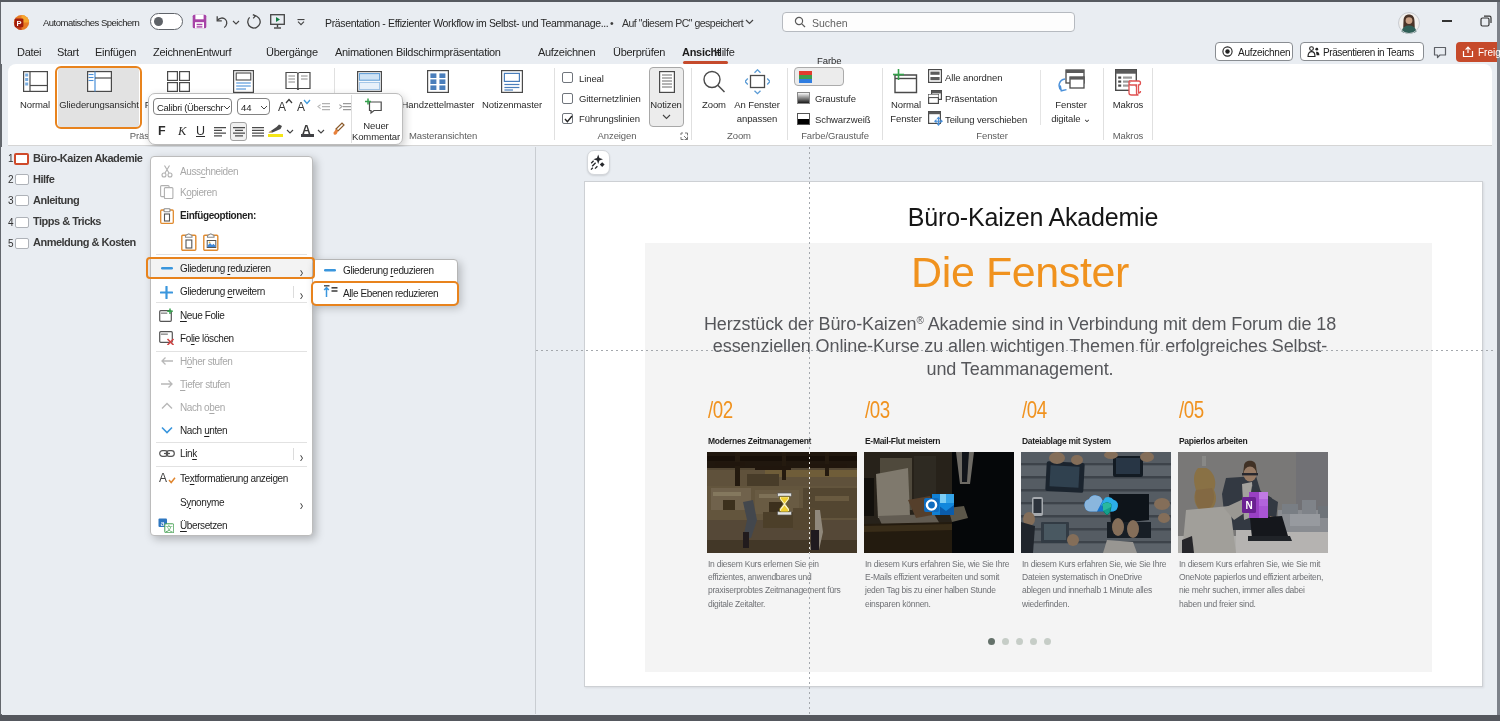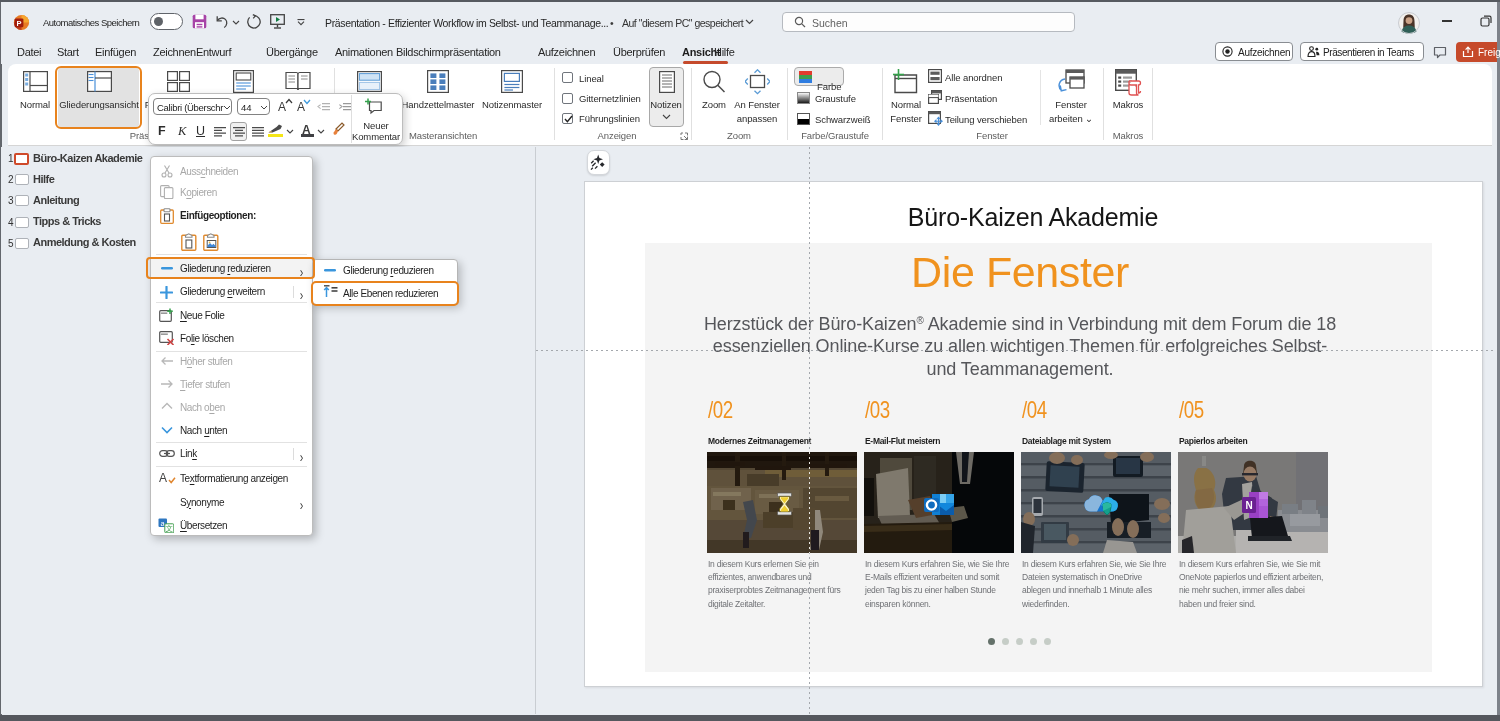--- a/index.html
+++ b/index.html
@@ -290,21 +290,21 @@
 <div class="rlabel" style="left:757px;top:112.5px;transform:translateX(-50%);">anpassen</div>
 <div class="glabel" style="left:739px;">Zoom</div>
 <div class="rsep" style="left:787px;"></div>
 
 <div class="abs" style="left:794px;top:67px;width:50px;height:19px;background:#ececec;border:1px solid #ababab;border-radius:4px;"></div>
 <div class="abs" style="left:799px;top:70.5px;width:13px;height:12px;">
   <div style="height:4px;background:#e23b2e;"></div>
     <div style="height:4px;background:#3f9e4d;"></div>
     <div style="height:4px;background:#2f7de1;"></div>
 </div>
-<div class="rlabel" style="left:817px;top:81px;">Farbe</div>
+<div class="rlabel" style="left:817px;top:55px;">Farbe</div>
 <div class="abs" style="left:797px;top:92px;width:13px;height:12px;border:0.5px solid #888;background:linear-gradient(#f8f8f8,#1a1a1a);"></div>
 <div class="rlabel" style="left:815px;top:93px;">Graustufe</div>
 <div class="abs" style="left:797px;top:112.5px;width:13px;height:12px;border:1px solid #555;background:linear-gradient(#ffffff 50%,#000 50%);"></div>
 <div class="rlabel" style="left:815px;top:113.5px;">Schwarzweiß</div>
 <div class="glabel" style="left:835px;">Farbe/Graustufe</div>
 <div class="rsep" style="left:882px;"></div>
 
 <svg class="abs" style="left:891px;top:68px;" width="27" height="26" viewBox="0 0 27 26">
   <path d="M4 7 H25.5 V24.5 H4 Z" fill="#fff" stroke="#4a4a4a" stroke-width="1.4"></path>
   <path d="M4 10.5 H25.5" stroke="#4a4a4a" stroke-width="1.4"></path>
@@ -335,21 +335,21 @@
 <div class="rlabel" style="left:945px;top:113.5px;">Teilung verschieben</div>
 <div class="abs" style="left:1040px;top:70px;width:1px;height:55px;background:#e4e4e4;"></div>
 <svg class="abs" style="left:1058px;top:69px;" width="27" height="26" viewBox="0 0 27 26">
   <rect x="8" y="1" width="18" height="13" fill="#fff" stroke="#4a4a4a" stroke-width="1.3"></rect>
   <rect x="8" y="1" width="18" height="3" fill="#5a5a5a"></rect>
   <rect x="12" y="8" width="14" height="11" fill="#fff" stroke="#4a4a4a" stroke-width="1.3"></rect>
   <rect x="12" y="8" width="14" height="2.6" fill="#5a5a5a"></rect>
   <path d="M7 10 A6.5 6.5 0 0 0 3.5 21.5 M2.2 16.5 L3.3 21.8 L8.5 20.6" fill="none" stroke="#4a90d9" stroke-width="1.4"></path>
 </svg>
 <div class="rlabel" style="left:1071px;top:99px;transform:translateX(-50%);">Fenster</div>
-<div class="rlabel" style="left:1071px;top:112.5px;transform:translateX(-50%);">arbeiten ⌄</div>
+<div class="rlabel" style="left:1071px;top:112.5px;transform:translateX(-50%);">digitale ⌄</div>
 <div class="glabel" style="left:992px;">Fenster</div>
 <div class="rsep" style="left:1103px;"></div>
 
 <svg class="abs" style="left:1115px;top:69px;" width="27" height="27" viewBox="0 0 27 27">
   <rect x="0.7" y="0.7" width="20.6" height="20.6" fill="#fff" stroke="#4a4a4a" stroke-width="1.4"></rect>
   <rect x="0.7" y="0.7" width="20.6" height="4" fill="#5a5a5a"></rect>
   <rect x="3.2" y="7.5" width="3" height="2.2" fill="#4a4a4a"></rect>
     <rect x="8" y="7.5" width="9" height="2.2" fill="#9a9a9a"></rect>
   <rect x="3.2" y="11.5" width="3" height="2.2" fill="#4a4a4a"></rect>
     <rect x="8" y="11.5" width="9" height="2.2" fill="#9a9a9a"></rect>

